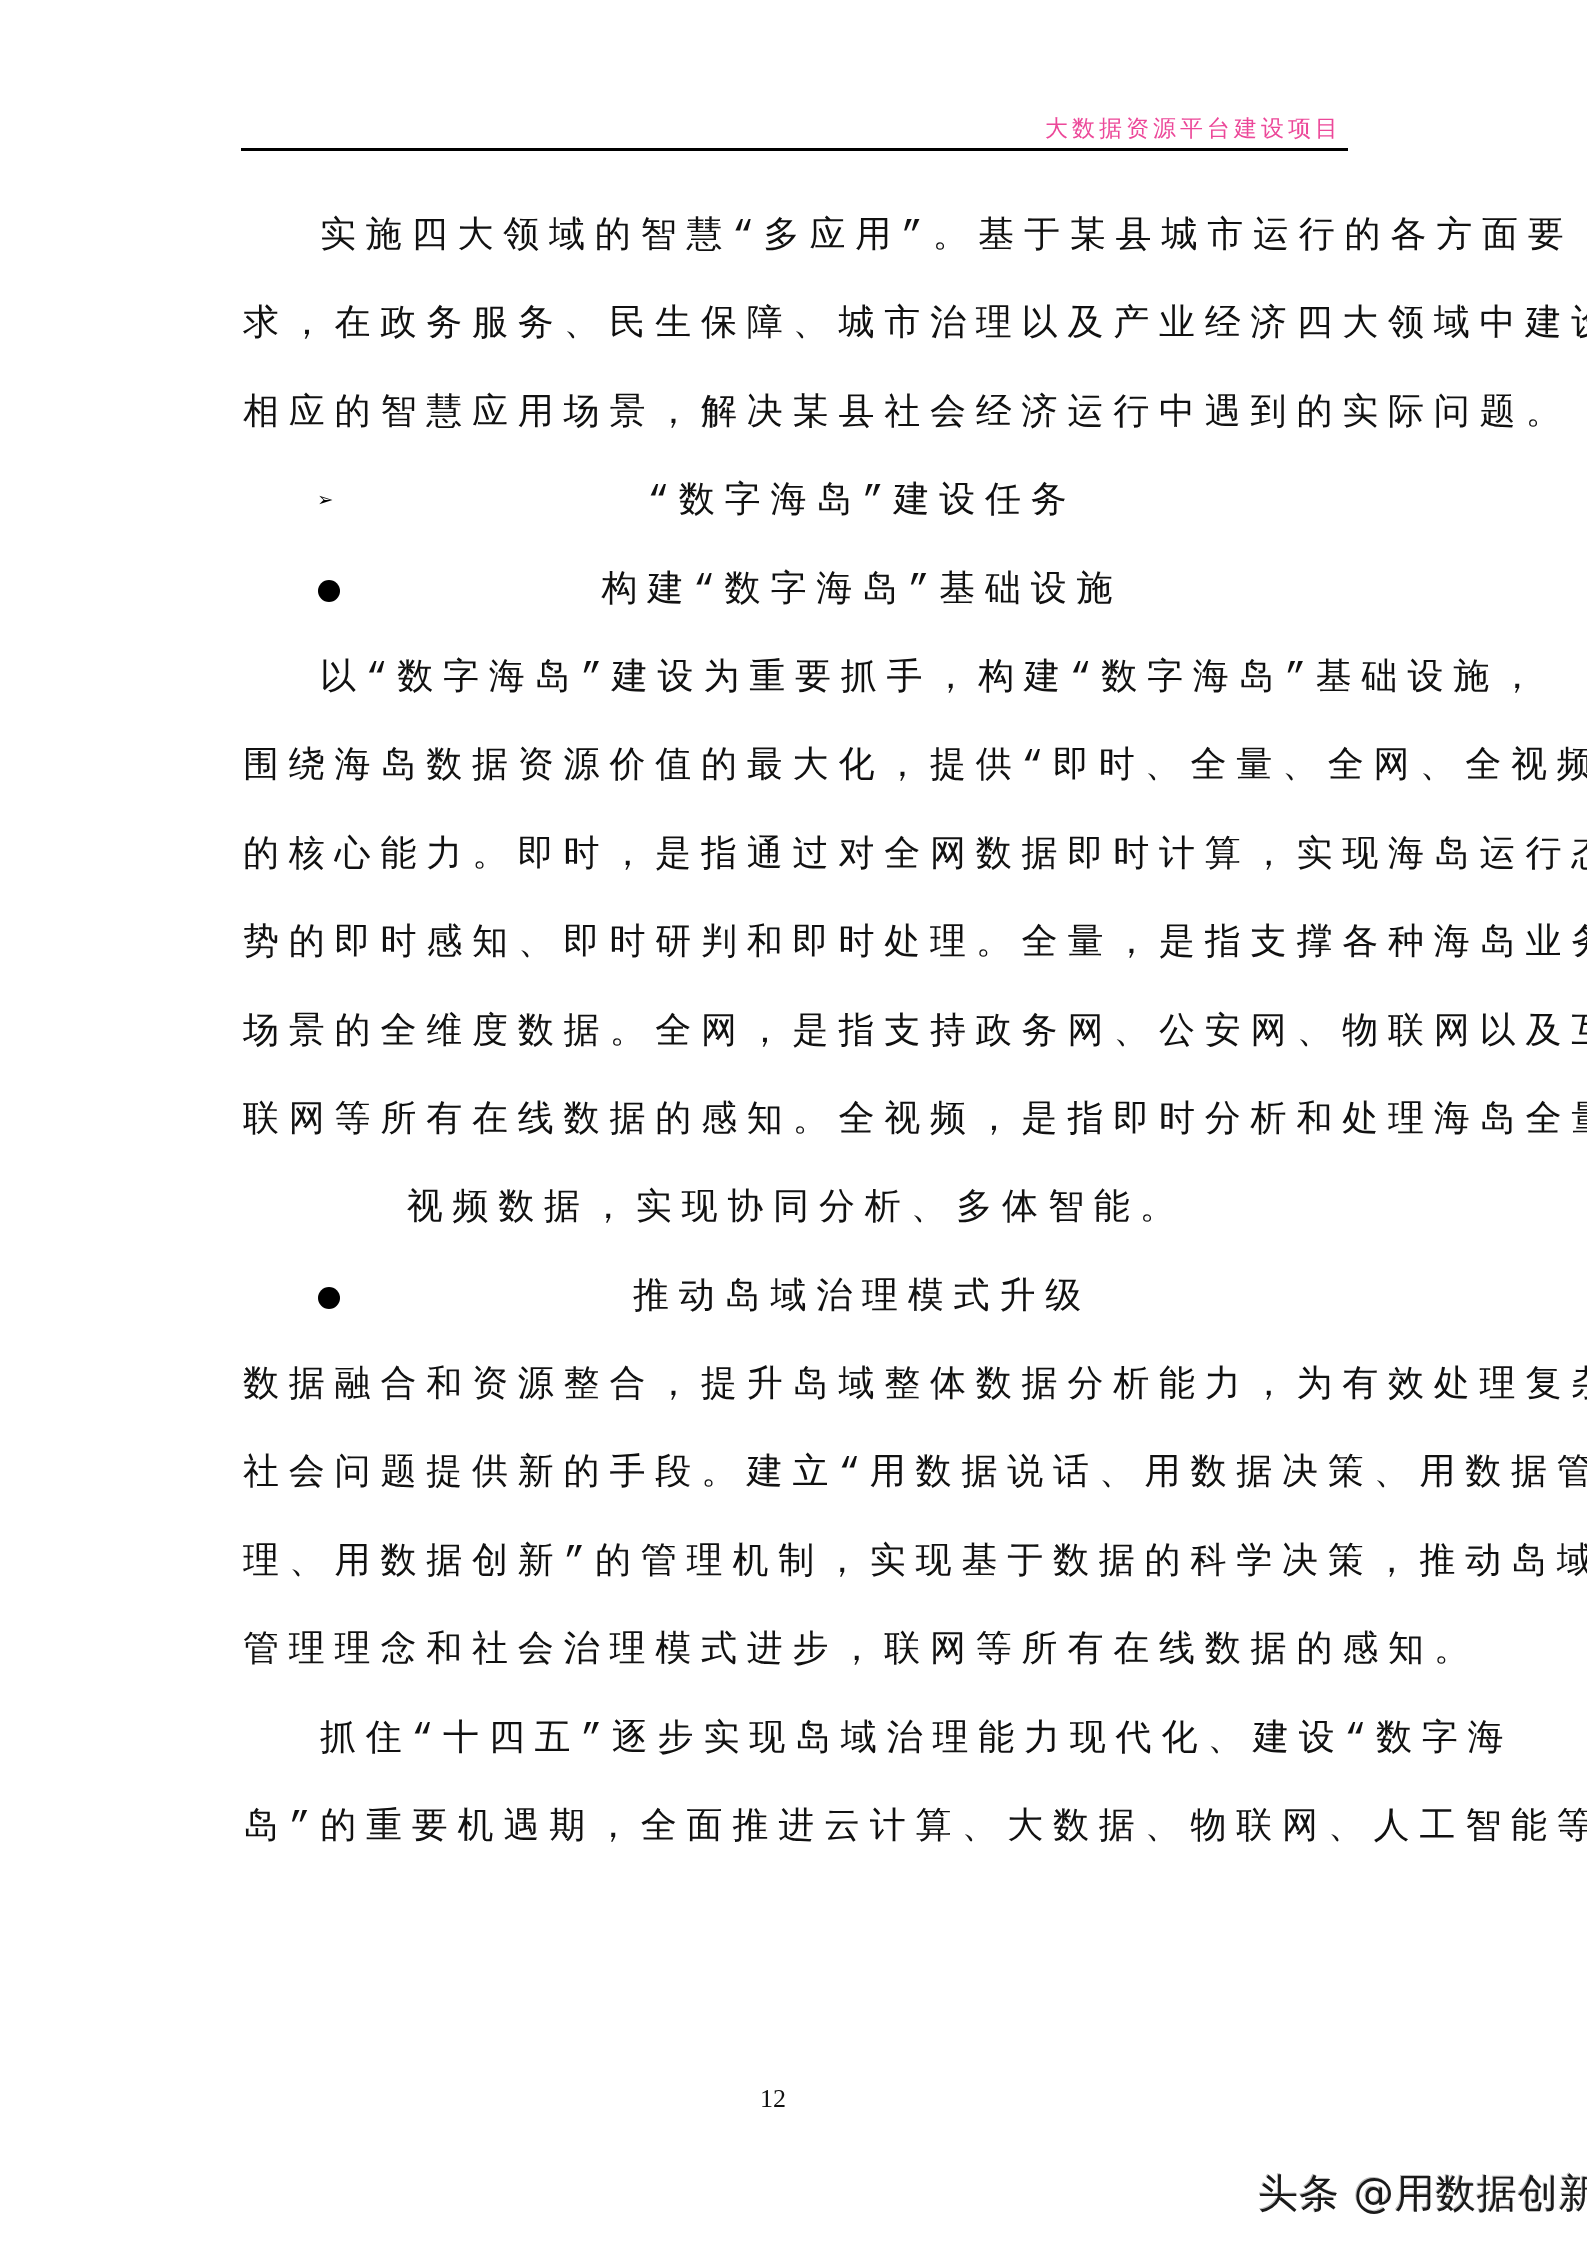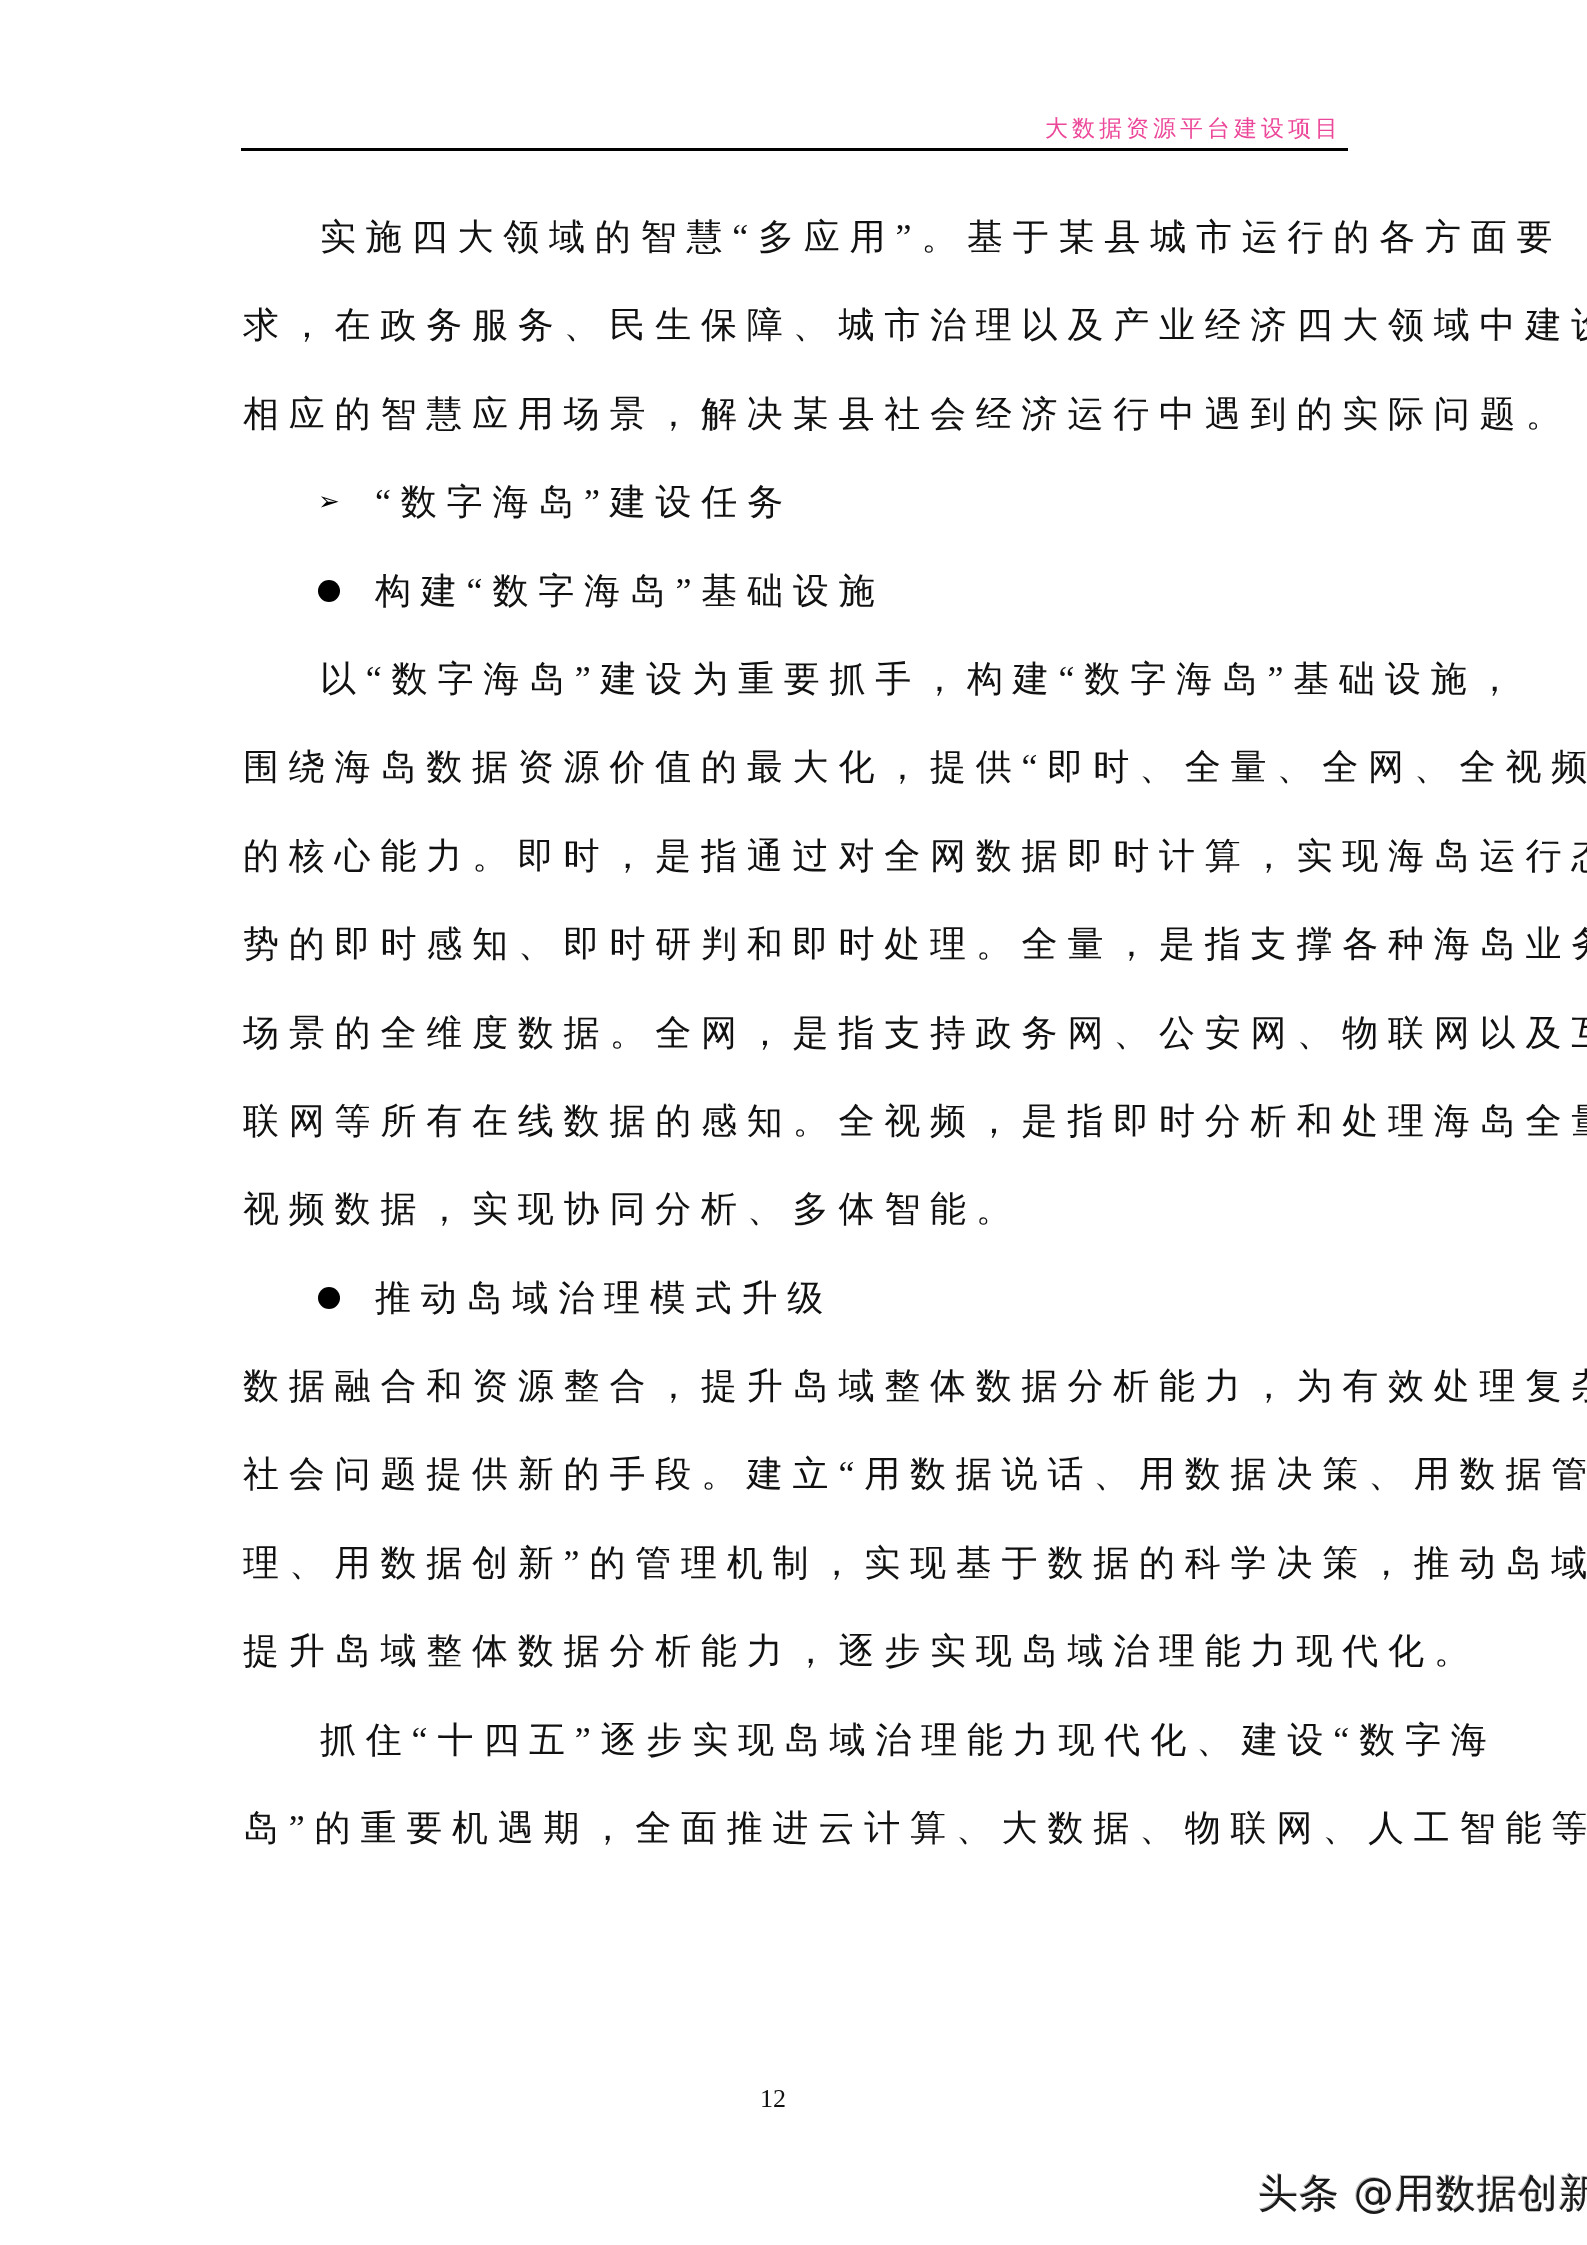--- a/index.html
+++ b/index.html
@@ -40,22 +40,23 @@
     top: 212px;
     width: 1106px;
   }
   .line {
     height: 88.4px;
     font-size: 36px;
     line-height: 50px;
     letter-spacing: 9.8px;
     white-space: nowrap;
     color: #111111;
-    font-family: Liberation Serif, serif;
+    font-family: Liberation Mono, monospace;
     font-weight: 300;
+    text-align: center;
   }
   .line.indent {
     padding-left: 77px;
   }
   .line.heading {
     position: relative;
     padding-left: 132px;
   }
   .marker {
     position: absolute;
@@ -126,21 +127,21 @@
   <div class="line">视频数据，实现协同分析、多体智能。</div>
 
   <div class="line heading">
     <span class="marker dot"></span>
     <span>推动岛域治理模式升级</span>
   </div>
 
   <div class="line">数据融合和资源整合，提升岛域整体数据分析能力，为有效处理复杂</div>
   <div class="line">社会问题提供新的手段。建立“用数据说话、用数据决策、用数据管</div>
   <div class="line">理、用数据创新”的管理机制，实现基于数据的科学决策，推动岛域</div>
-  <div class="line">提升岛域整体数据分析能力，逐步实现岛域治理能力现代化。</div>
+  <div class="line">管理理念和社会治理模式进步，联网等所有在线数据的感知。</div>
 
 
   <div class="line indent">抓住“十四五”逐步实现岛域治理能力现代化、建设“数字海</div>
   <div class="line">岛”的重要机遇期，全面推进云计算、大数据、物联网、人工智能等</div>
 </div>
 
 <div class="page-number">12</div>
 
 <div class="watermark">头条 @用数据创新</div>
 

